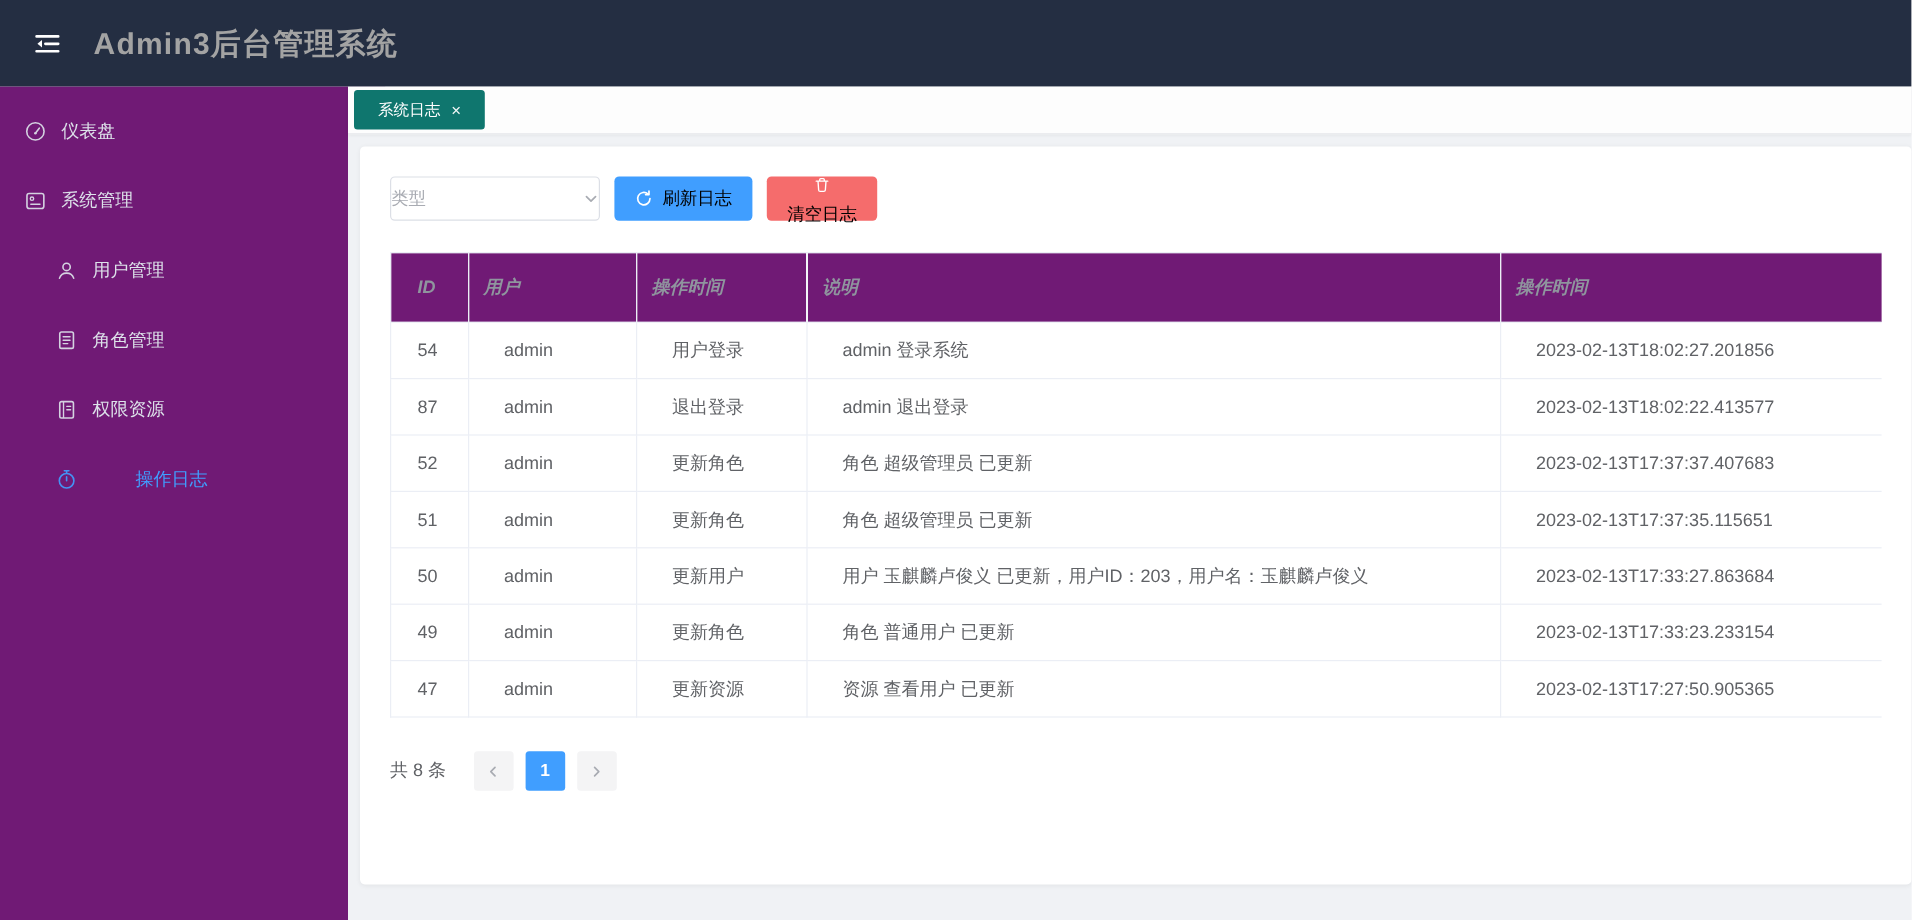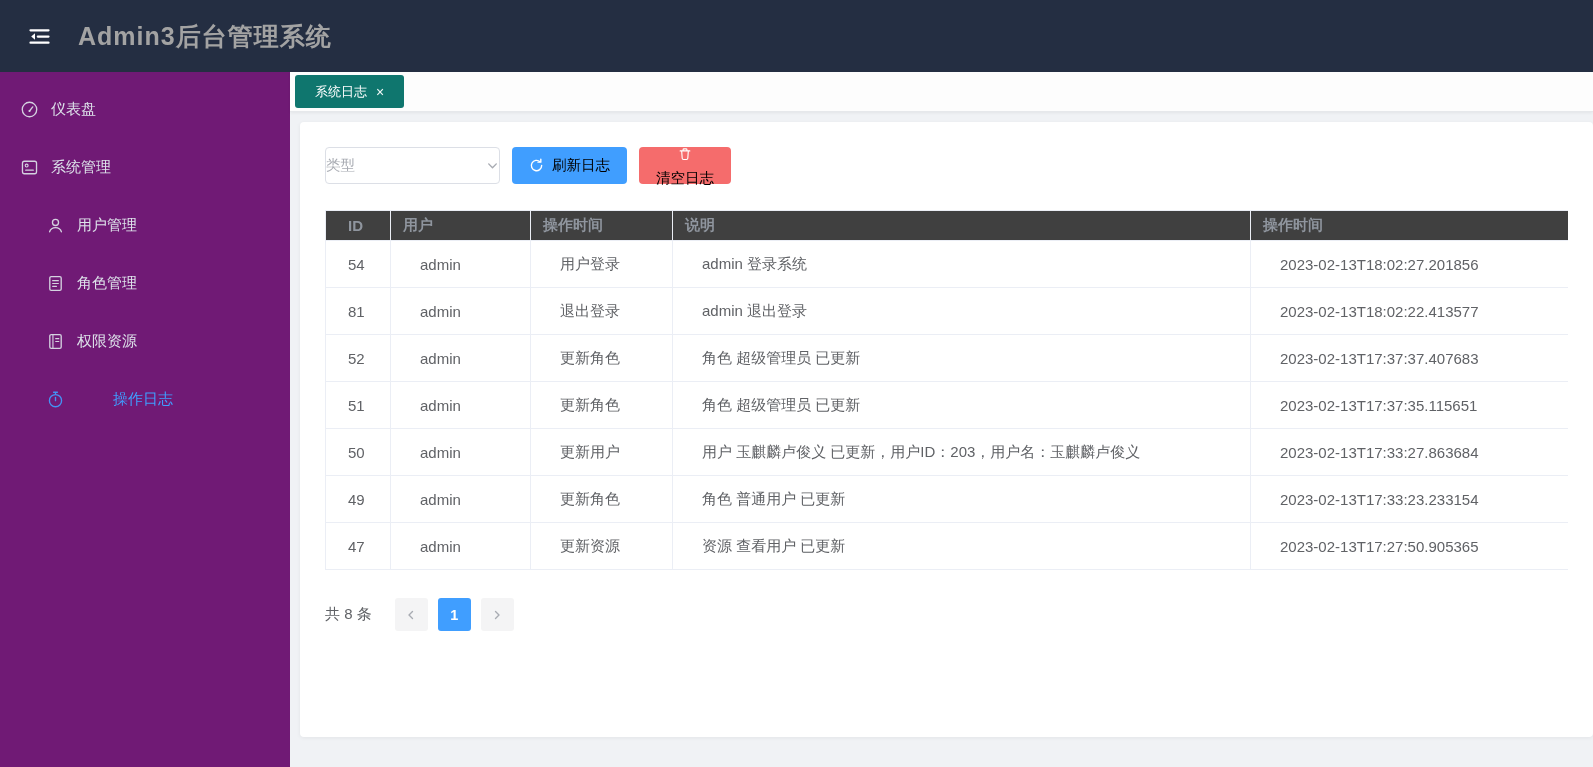--- a/index.html
+++ b/index.html
@@ -80,21 +80,21 @@
 
   
   table.log-table {
     margin-top: 26px; width: 100%; border-collapse: collapse; table-layout: fixed;
     font-size: 15px;
   }
   .log-table th, .log-table td {
     border: 1px solid #ebeef5; text-align: left; padding: 0 12px;
     overflow: hidden; white-space: nowrap; text-overflow: ellipsis;
   }
-  .log-table th { height: 30px; background: #404040; color: #8f959e; font-weight: 700; }
+  .log-table th { height: 58px; background: #701a75; color: #8f959e; font-weight: 700; font-style: italic; }
   .log-table td { height: 47px; color: #606266; font-weight: 400; padding-left: 29px; }
   .log-table th:nth-child(1), .log-table td:nth-child(1) { width: 65px;  padding-left: 22px; }
   .log-table th:nth-child(2), .log-table td:nth-child(2) { width: 140px; }
   .log-table th:nth-child(3), .log-table td:nth-child(3) { width: 142px; }
   .log-table th:nth-child(4), .log-table td:nth-child(4) { width: 578px; }
   .log-table th:last-child,  .log-table td:last-child  { border-right: none; }
 
   
   .pager { display: flex; align-items: center; margin-top: 28px; }
   .pager-total { font-size: 15px; color: #606266; margin-right: 18px; }
@@ -247,21 +247,21 @@
       </thead>
       <tbody>
           <tr>
             <td>54</td>
             <td>admin</td>
             <td>用户登录</td>
             <td>admin 登录系统</td>
             <td>2023-02-13T18:02:27.201856</td>
           </tr>
           <tr>
-            <td>81</td>
+            <td>87</td>
             <td>admin</td>
             <td>退出登录</td>
             <td>admin 退出登录</td>
             <td>2023-02-13T18:02:22.413577</td>
           </tr>
           <tr>
             <td>52</td>
             <td>admin</td>
             <td>更新角色</td>
             <td>角色 超级管理员 已更新</td>

